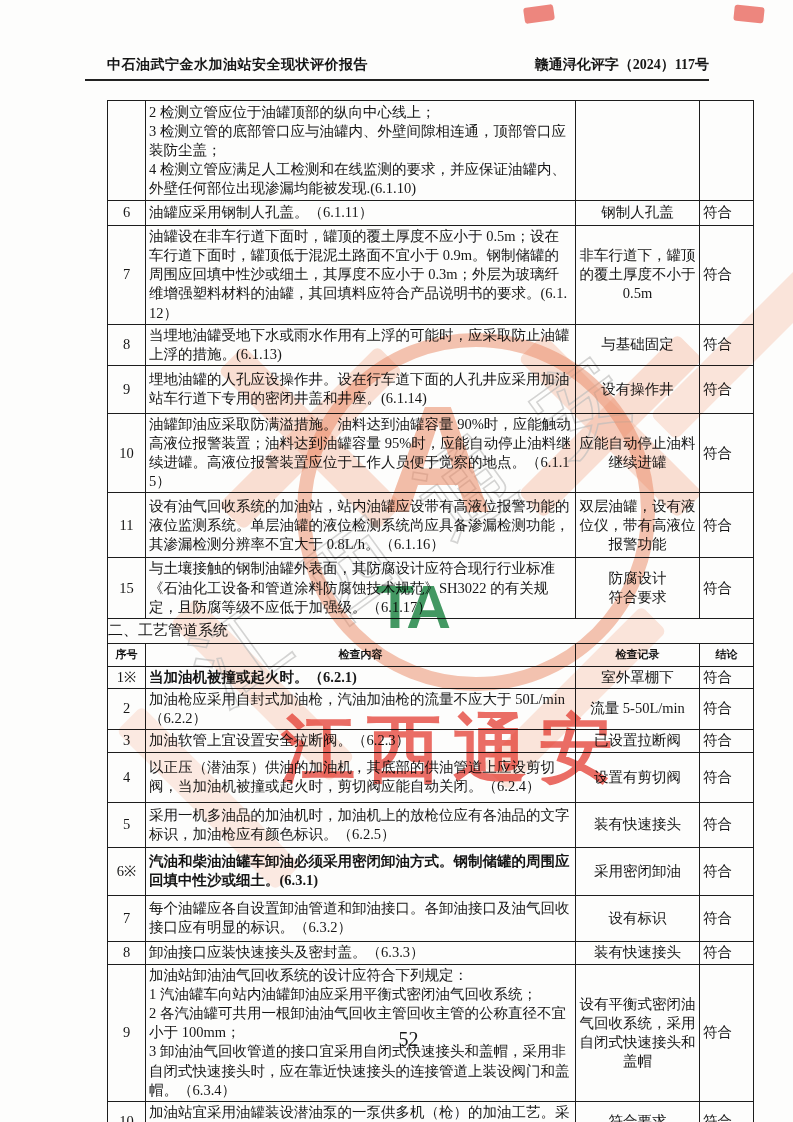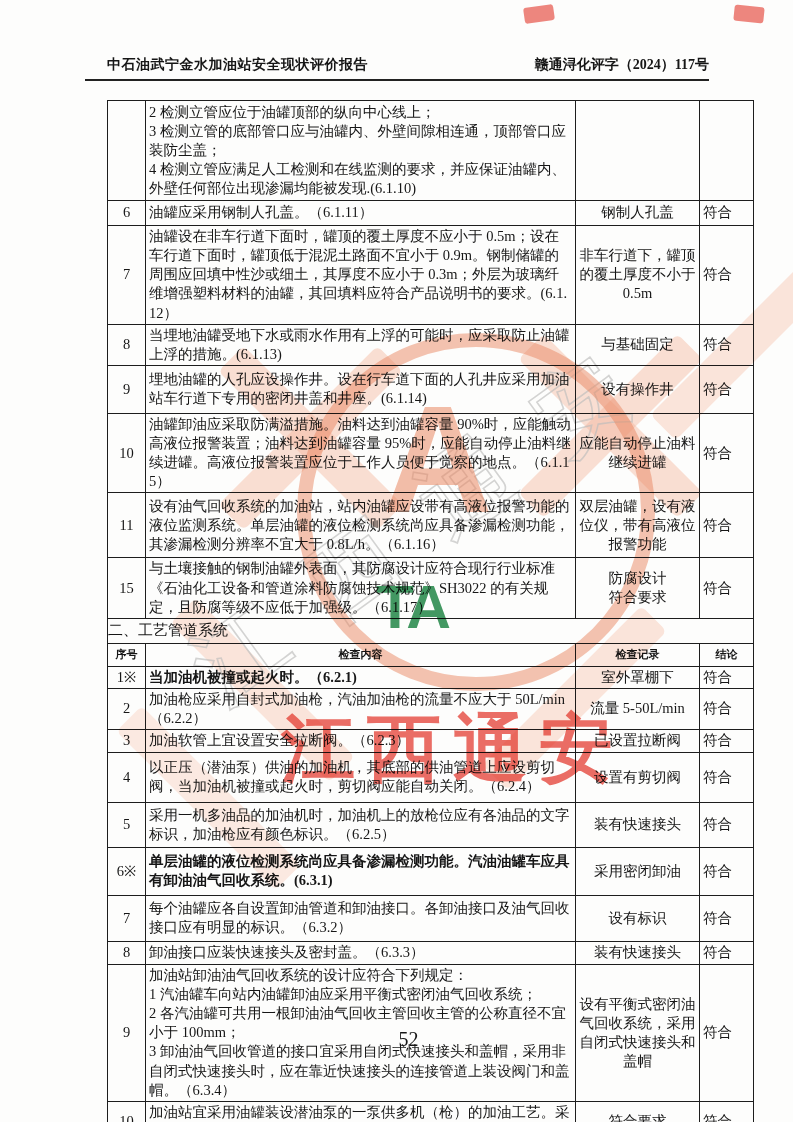--- a/index.html
+++ b/index.html
@@ -173,21 +173,21 @@
       <td class="c-concl">符合</td>
     </tr>
     <tr style="height:45px">
       <td class="c-no">5</td>
       <td class="c-content">采用一机多油品的加油机时，加油机上的放枪位应有各油品的文字标识，加油枪应有颜色标识。（6.2.5）</td>
       <td class="c-record">装有快速接头</td>
       <td class="c-concl">符合</td>
     </tr>
     <tr style="height:48px">
       <td class="c-no">6※</td>
-      <td class="c-content bold">单层油罐的液位检测系统尚应具备渗漏检测功能。汽油油罐车应具有卸油油气回收系统。(6.3.1)</td>
+      <td class="c-content bold">汽油和柴油油罐车卸油必须采用密闭卸油方式。钢制储罐的周围应回填中性沙或细土。(6.3.1)</td>
       <td class="c-record">采用密闭卸油</td>
       <td class="c-concl">符合</td>
     </tr>
     <tr style="height:46px">
       <td class="c-no">7</td>
       <td class="c-content">每个油罐应各自设置卸油管道和卸油接口。各卸油接口及油气回收接口应有明显的标识。（6.3.2）</td>
       <td class="c-record">设有标识</td>
       <td class="c-concl">符合</td>
     </tr>
     <tr style="height:23px">

